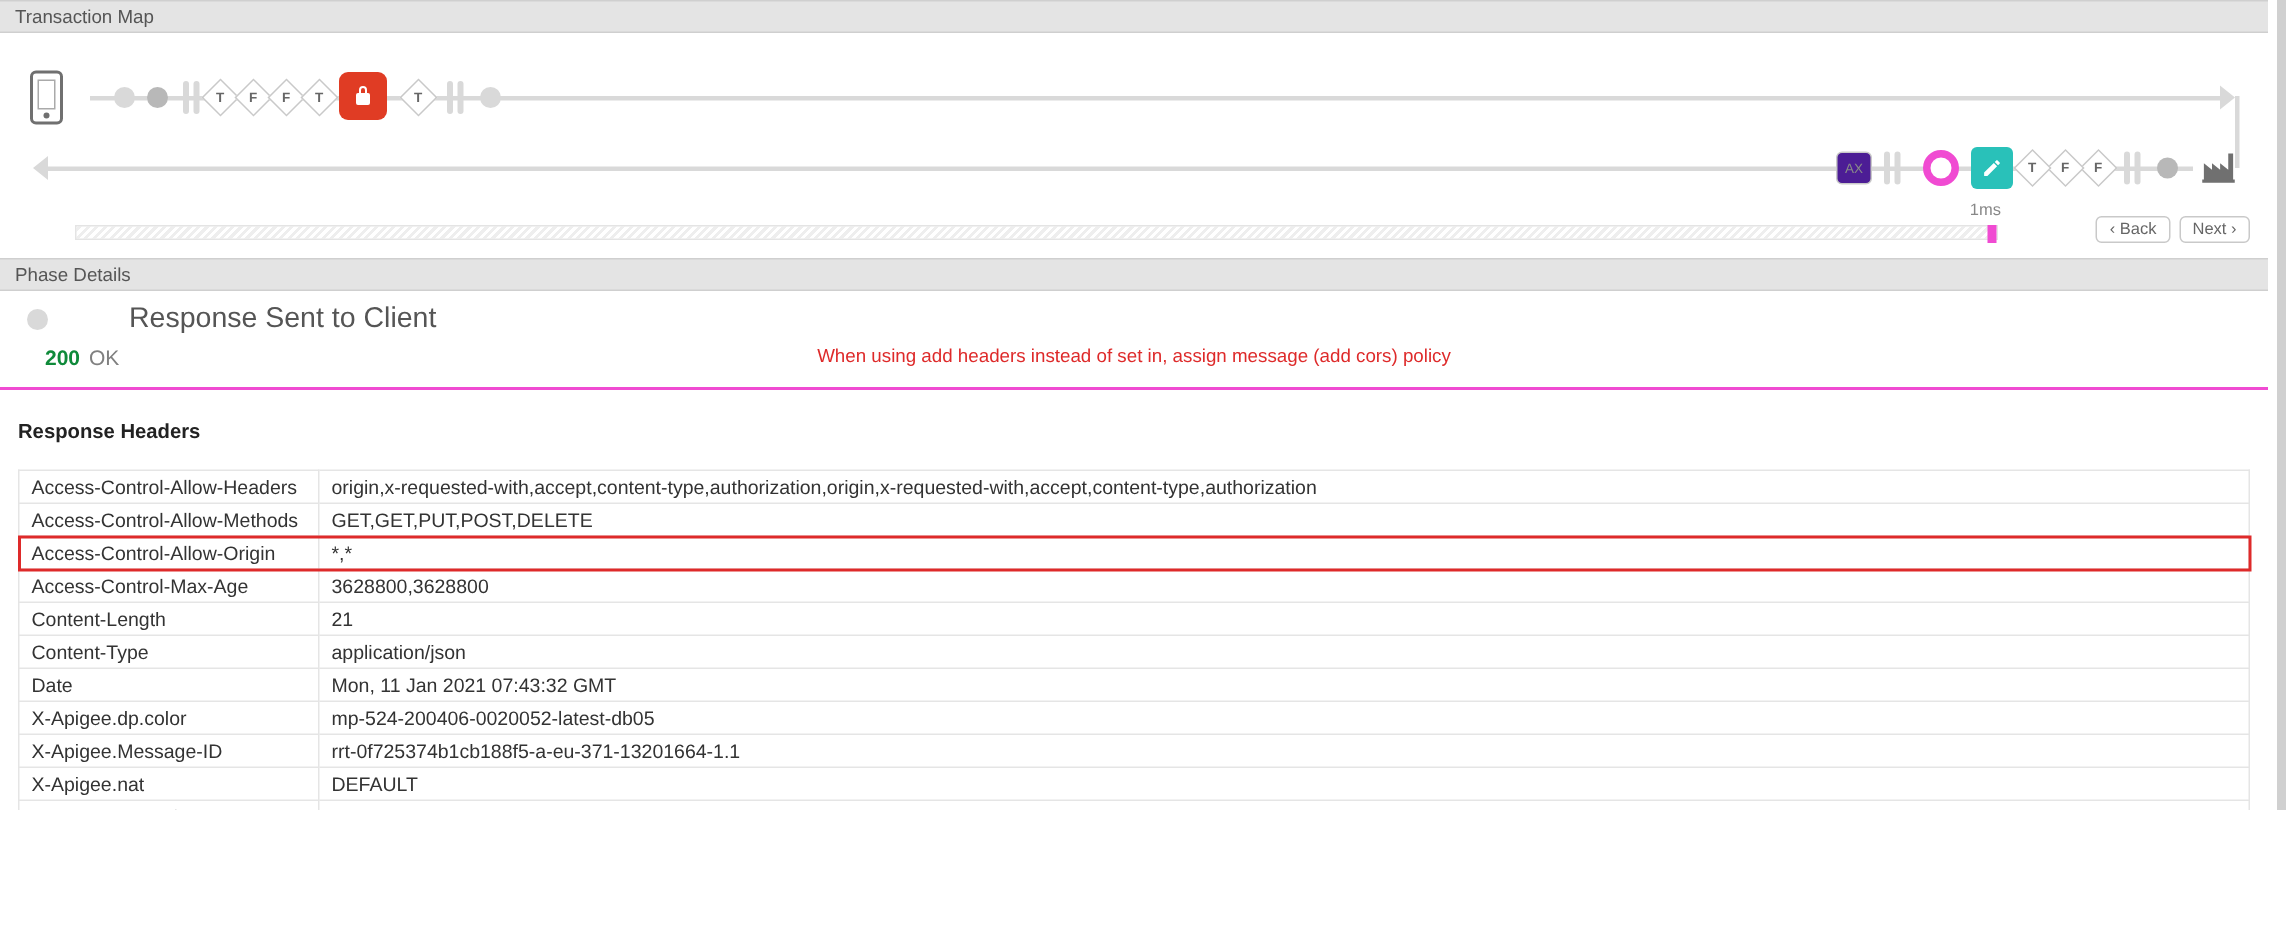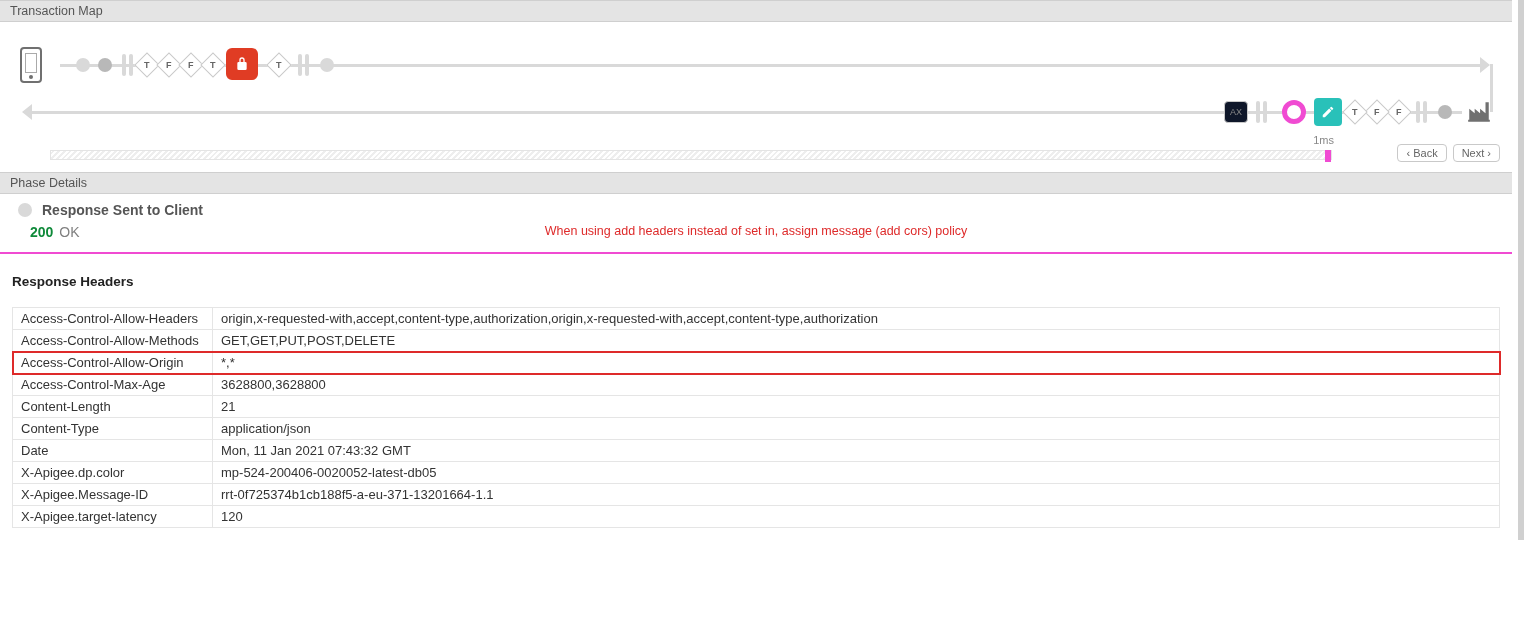--- a/index.html
+++ b/index.html
@@ -134,21 +134,21 @@
     width:4px;height:4px;border-radius:50%;background:#707070;transform:translateX(-50%);
   }
   .factory {
     position:absolute; right:0; top:6px;
     width:26px;height:22px;
   }
   .factory svg { width:26px;height:22px;fill:#707070; }
   
   .ax {
     width:24px;height:22px;border:1px solid #c9c9c9;border-radius:4px;
-    background:#0f172a;display:flex;align-items:center;justify-content:center;
+    background:#4c1d95;display:flex;align-items:center;justify-content:center;
     font-size:9px;color:#888;top:7px;
   }
   
   .ring {
     width:24px;height:24px;border:5px solid #f04bd2;border-radius:50%;
     background:#fff;top:6px;
   }
   
   .edit-box {
     width:28px;height:28px;border-radius:4px;background:#29c1b9;
@@ -176,21 +176,21 @@
   }
   
   .phase-body { padding: 8px 0 0 0; }
   .phase-title-row {
     display:flex;align-items:center;gap:10px;padding:0 18px;
   }
   .phase-dot {
     width:14px;height:14px;border-radius:50%;background:#d9d9d9;
   }
   .phase-title {
-    font-size:14px;color:#555;font-weight:700;
+    font-size:19px;color:#555;font-weight:400;margin-left:44px;
   }
   .status-row {
     display:flex;align-items:baseline;gap:6px;
     padding:6px 0 8px 30px;
   }
   .status-code { color:#0f8a3a;font-weight:bold;font-size:14px; }
   .status-text { color:#808080;font-size:14px; }
   .warn-msg {
     position:absolute;left:0;right:0;text-align:center;
     color:#de2a2a;font-size:12.5px;
@@ -402,20 +402,24 @@
           </tr>
           <tr>
             <td>X-Apigee.dp.color</td>
             <td>mp-524-200406-0020052-latest-db05</td>
           </tr>
           <tr>
             <td>X-Apigee.Message-ID</td>
             <td>rrt-0f725374b1cb188f5-a-eu-371-13201664-1.1</td>
           </tr>
           <tr>
+            <td>X-Apigee.nat</td>
+            <td>DEFAULT</td>
+          </tr>
+          <tr>
             <td>X-Apigee.target-latency</td>
             <td>120</td>
           </tr>
         </tbody>
     </table>
   </div>
 
 </div>
 
 </body></html>

